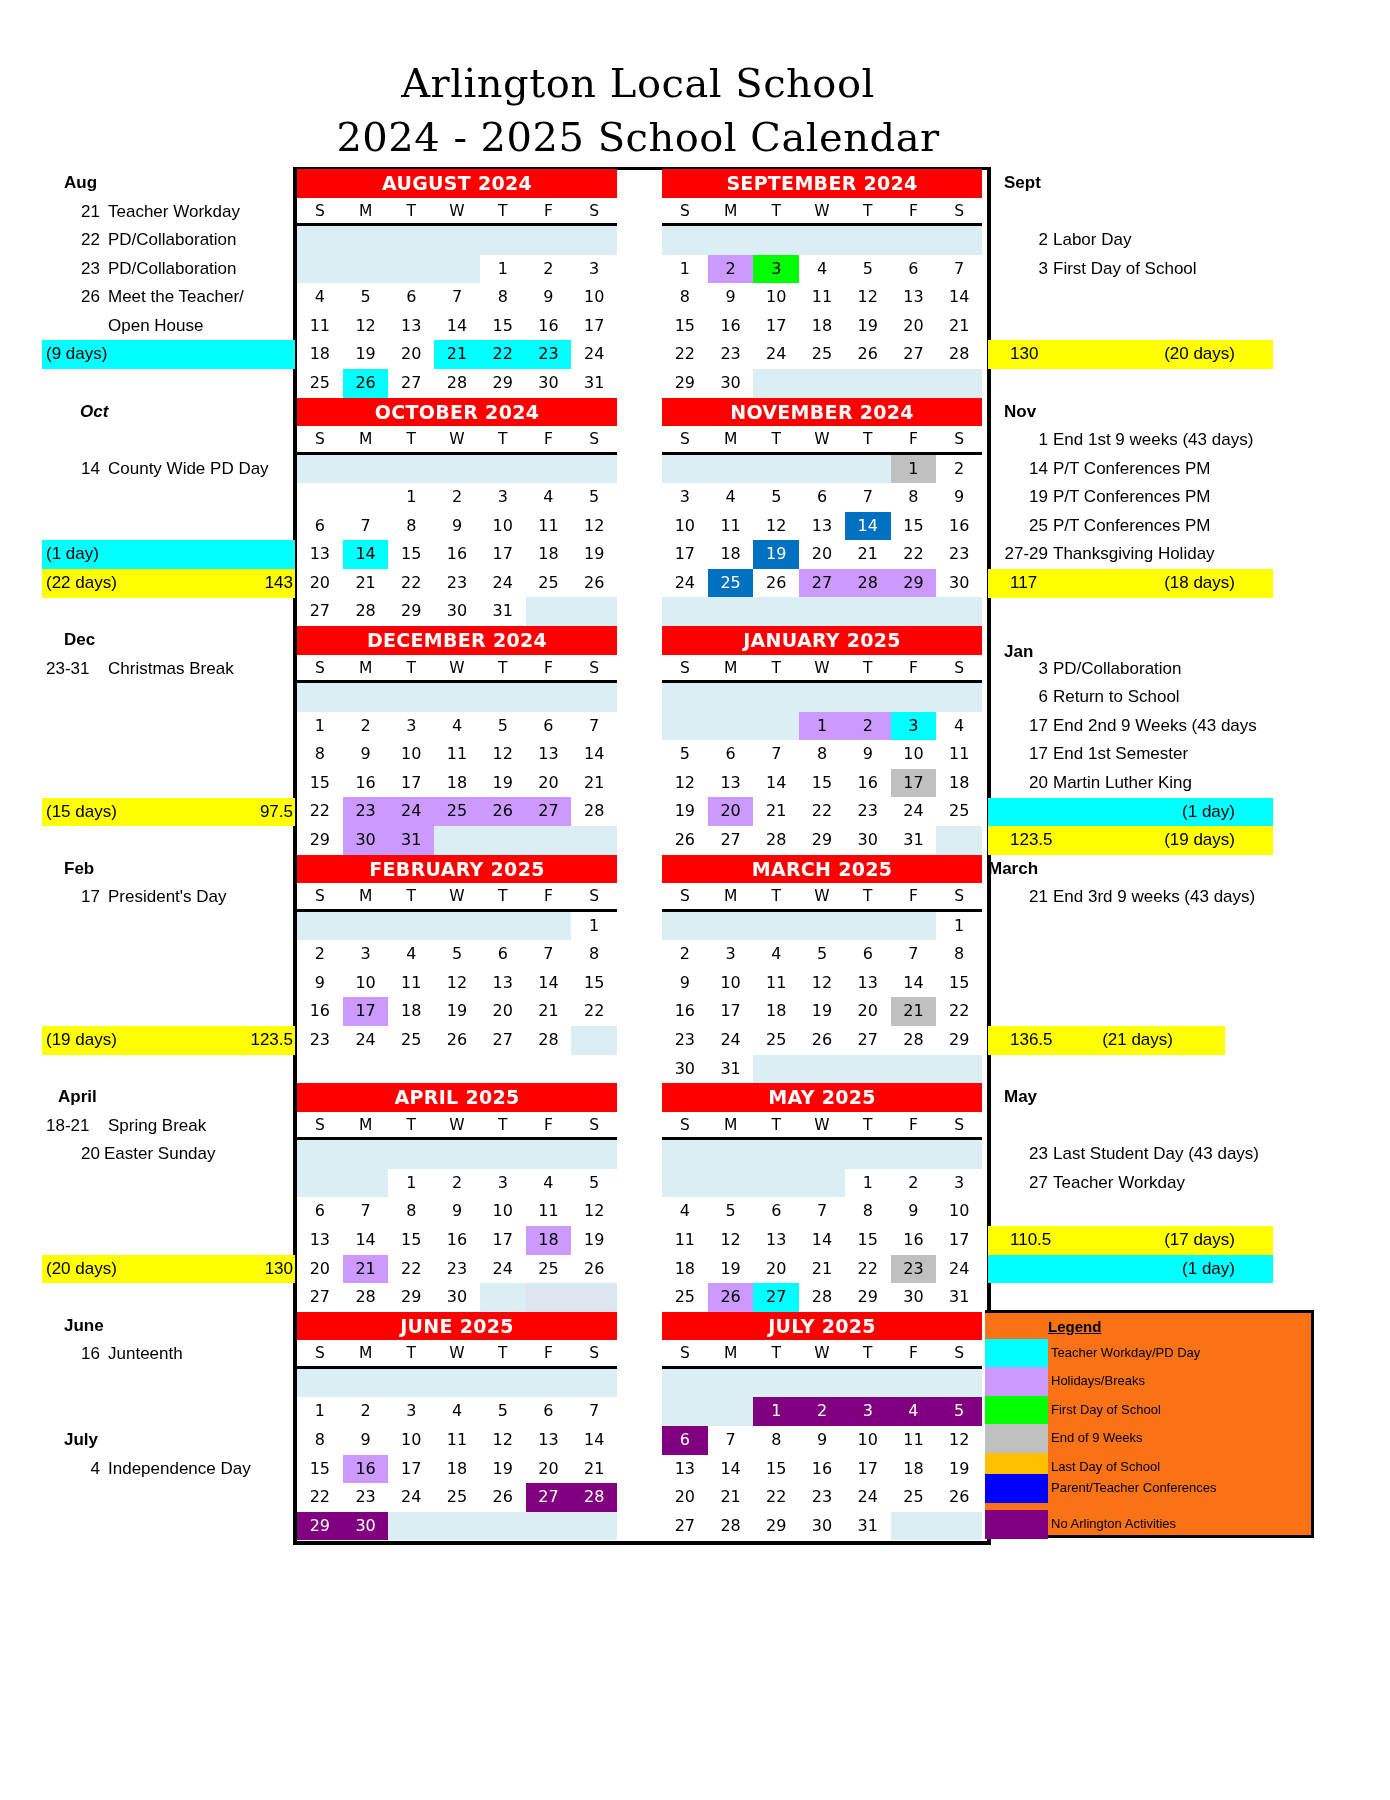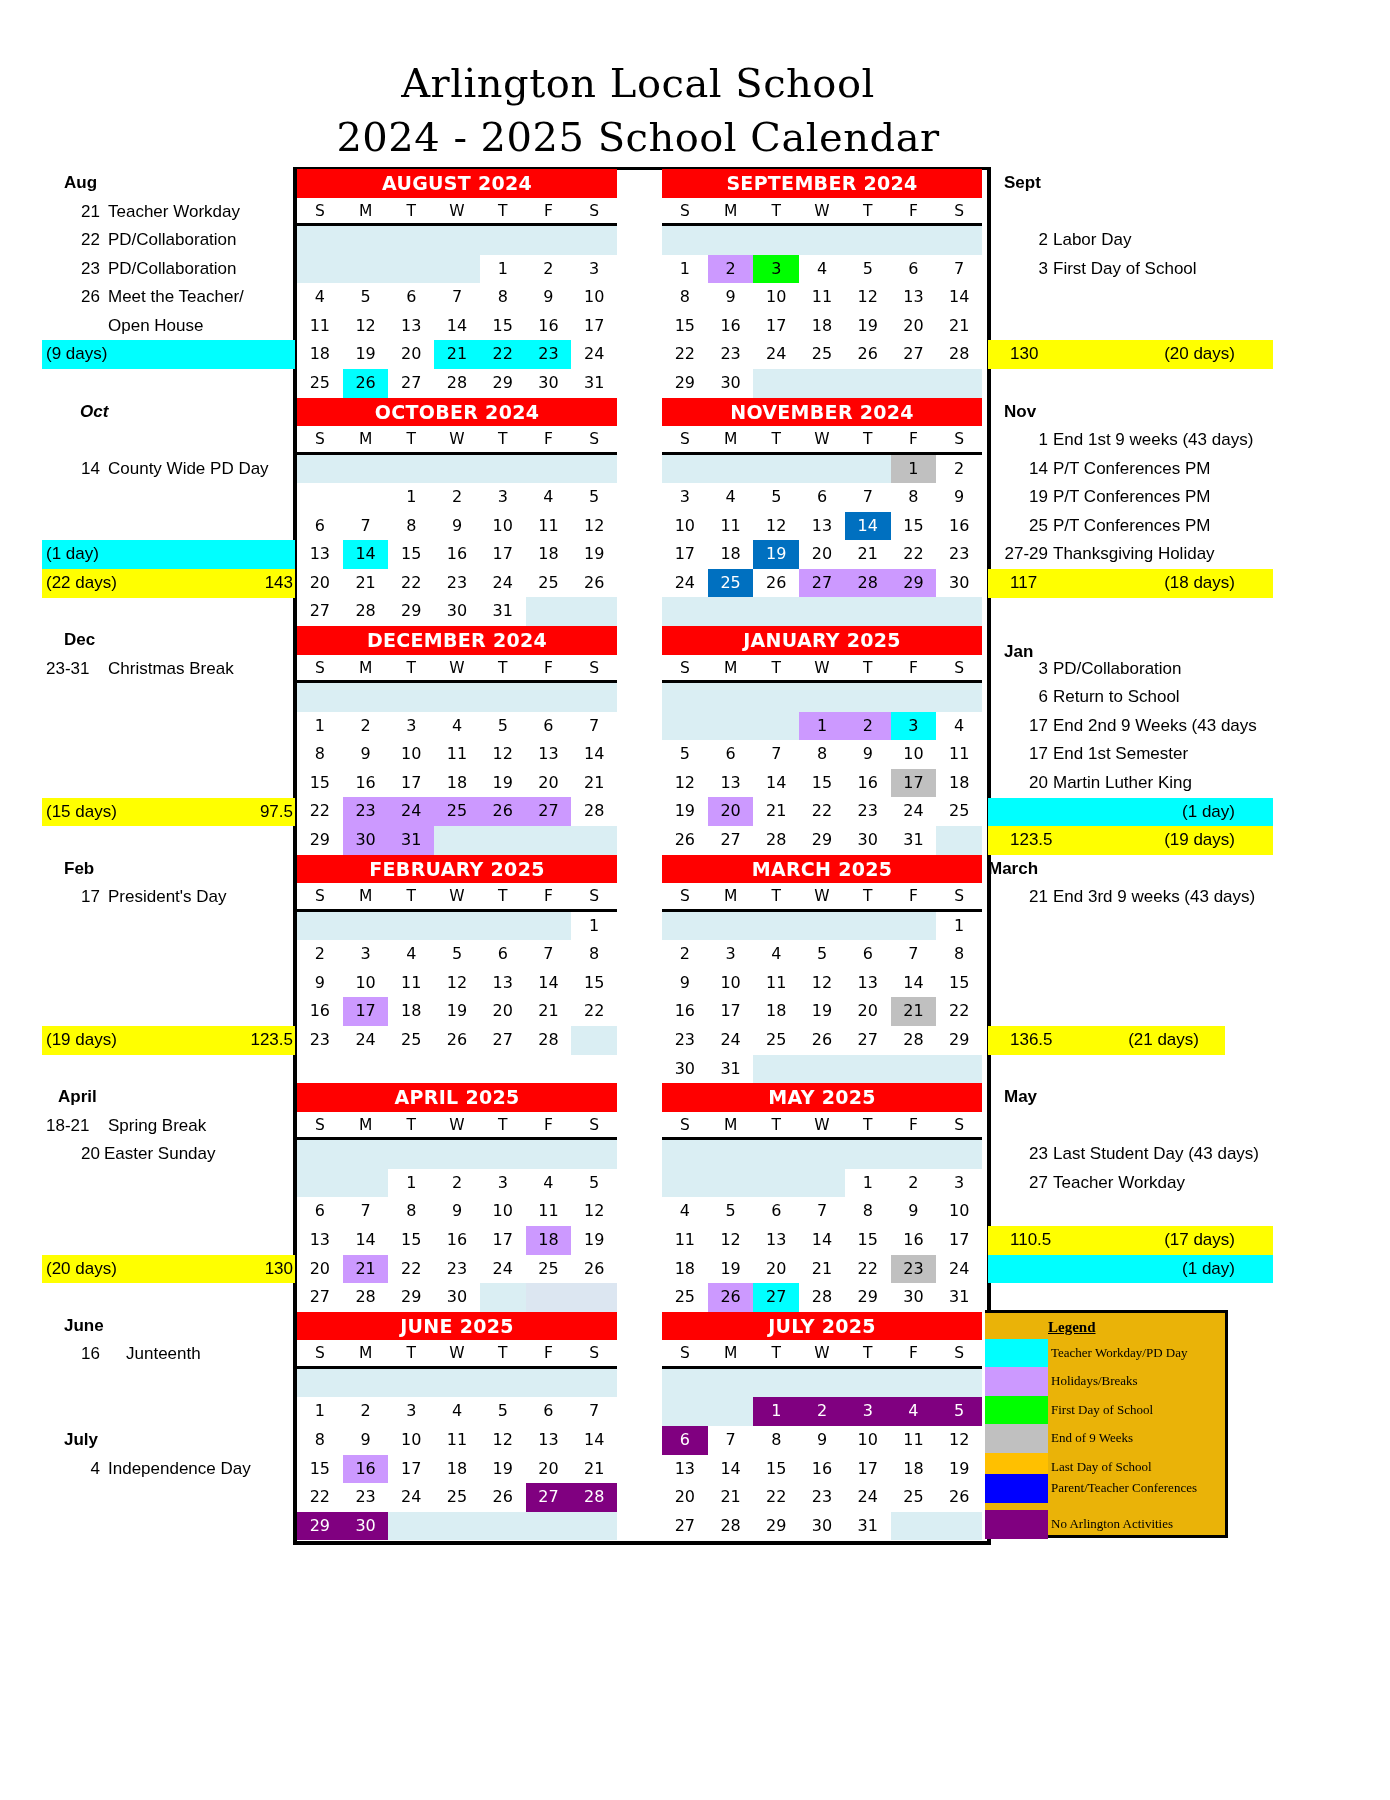--- a/index.html
+++ b/index.html
@@ -24,21 +24,21 @@
   .c-purple{background:#800080;color:#fff;}
   .note{position:absolute;height:28.57px;line-height:28.57px;font-size:17px;white-space:nowrap;}
   .note .num{display:inline-block;text-align:right;}
   .note .txt{position:absolute;top:0;}
   .mlabel{font-weight:bold;}
   .bar{position:absolute;height:28.57px;line-height:28.57px;font-size:17px;}
   .bar.yellow{background:#ffff00;}
   .bar.cyan{background:#00ffff;}
   .bar .a{position:absolute;left:4px;top:0;}
   .bar .b{position:absolute;right:2px;top:0;}
-  #legend{position:absolute;left:985px;top:1310px;width:243px;height:228px;border:3px solid #000;border-left:none;box-sizing:border-box;background:#eab308;font-family:Liberation Serif, serif;}
+  #legend{position:absolute;left:985px;top:1310px;width:329px;height:228px;border:3px solid #000;border-left:none;box-sizing:border-box;background:#f97316;}
   #legend .lt{position:absolute;left:63px;top:0;height:28.57px;line-height:28.57px;font-weight:bold;font-size:15px;text-decoration:underline;}
   #legend .li{position:absolute;left:0;height:28.57px;width:280px;}
   #legend .sw{position:absolute;left:0;top:0;width:63px;height:28.57px;}
   #legend .lbl{position:absolute;left:66px;top:0;line-height:28.57px;font-size:13px;white-space:nowrap;}
 </style>
 </head>
 <body>
 
 <div class="title l1">Arlington Local School</div>
 <div class="title l2">2024 - 2025 School Calendar</div>
@@ -904,21 +904,21 @@
       <span class="num" style="position: absolute; right: 1290px; top: 0px;">20</span>
       <span class="txt" style="left: 104px;">Easter Sunday</span>
     </div>
     <div class="bar yellow" style="left: 42px; top: 1254.66px; width: 253px;">
       <span class="a">(20 days)</span>
       <span class="b">130</span>
     </div>
     <div class="note mlabel" style="top: 1311.8px; left: 64px;">June</div>
     <div class="note" style="top: 1340.37px; left: 0px; width: 1390px;">
       <span class="num" style="position: absolute; right: 1290px; top: 0px;">16</span>
-      <span class="txt" style="left: 108px; margin-left: 18px;">Junteenth</span>
+      <span class="txt" style="left: 108px;">Junteenth</span>
     </div>
     <div class="note mlabel" style="top: 1426.08px; left: 64px;">July</div>
     <div class="note" style="top: 1454.65px; left: 0px; width: 1390px;">
       <span class="num" style="position: absolute; right: 1290px; top: 0px;">4</span>
       <span class="txt" style="left: 108px;">Independence Day</span>
     </div>
   </div>
 <div id="right-notes">
     <div class="note mlabel" style="top: 169px; left: 1004px;">Sept</div>
     <div class="note" style="top: 226.14px; left: 0px; width: 1390px;">
@@ -987,21 +987,21 @@
       <span class="a" style="left: 22px;">123.5</span>
       <span class="b" style="right: 38px;">(19 days)</span>
     </div>
     <div class="note mlabel" style="top: 854.68px; left: 988px;">March</div>
     <div class="note" style="top: 883.25px; left: 0px; width: 1390px;">
       <span class="num" style="position: absolute; right: 342px; top: 0px;">21</span>
       <span class="txt" style="left: 1053px;">End 3rd 9 weeks (43 days)</span>
     </div>
     <div class="bar yellow" style="left: 988px; top: 1026.1px; width: 237px;">
       <span class="a" style="left: 22px;">136.5</span>
-      <span class="b" style="right: 26px; margin-left: 22px;">(21 days)</span>
+      <span class="b" style="right: 52px; margin-left: 22px;">(21 days)</span>
     </div>
     <div class="note mlabel" style="top: 1083.24px; left: 1004px;">May</div>
     <div class="note" style="top: 1140.38px; left: 0px; width: 1390px;">
       <span class="num" style="position: absolute; right: 342px; top: 0px;">23</span>
       <span class="txt" style="left: 1053px;">Last Student Day (43 days)</span>
     </div>
     <div class="note" style="top: 1168.95px; left: 0px; width: 1390px;">
       <span class="num" style="position: absolute; right: 342px; top: 0px;">27</span>
       <span class="txt" style="left: 1053px;">Teacher Workday</span>
     </div>

